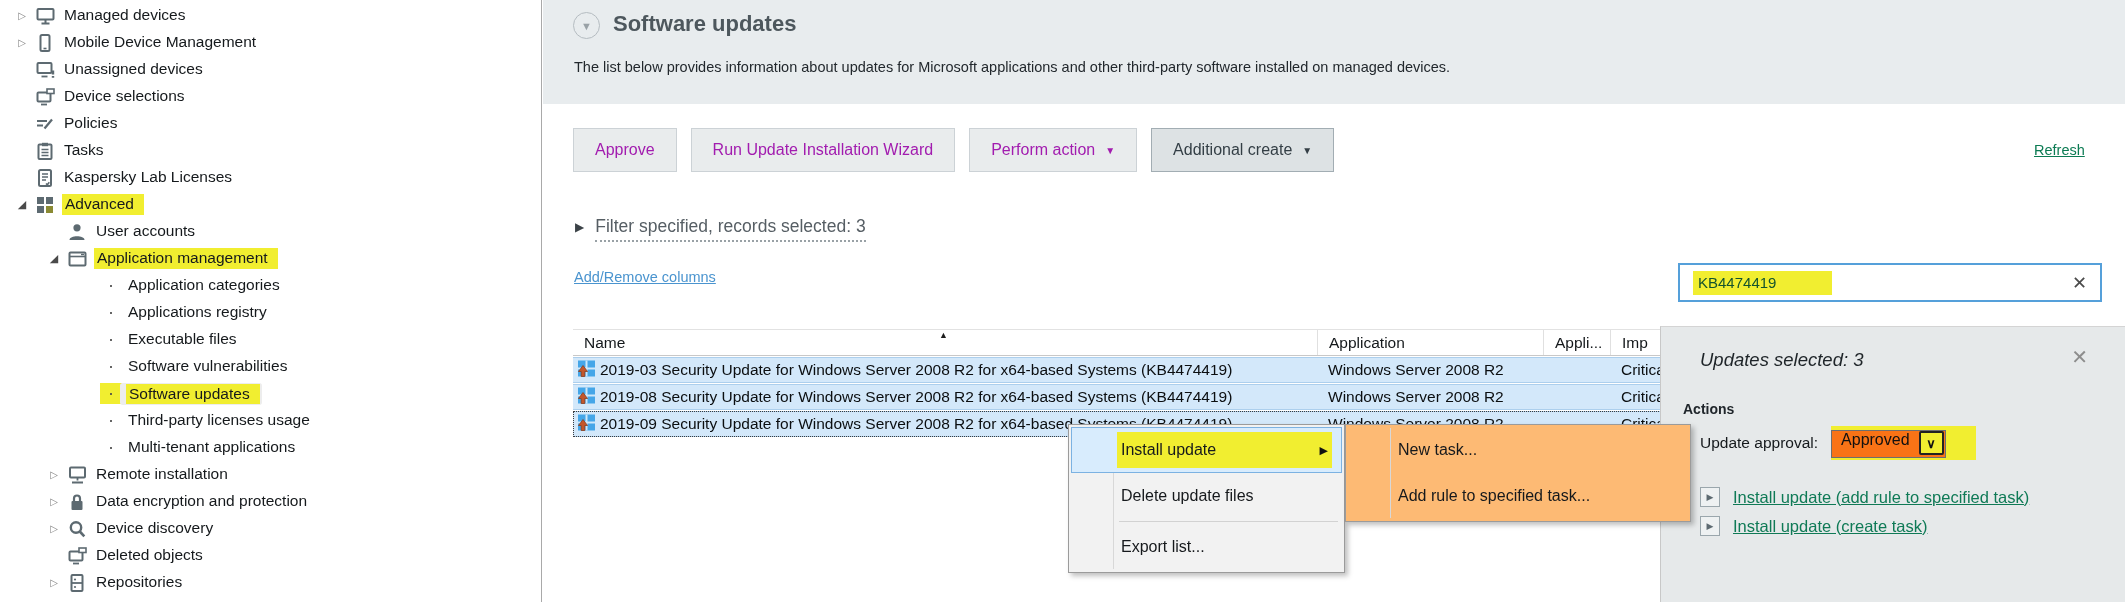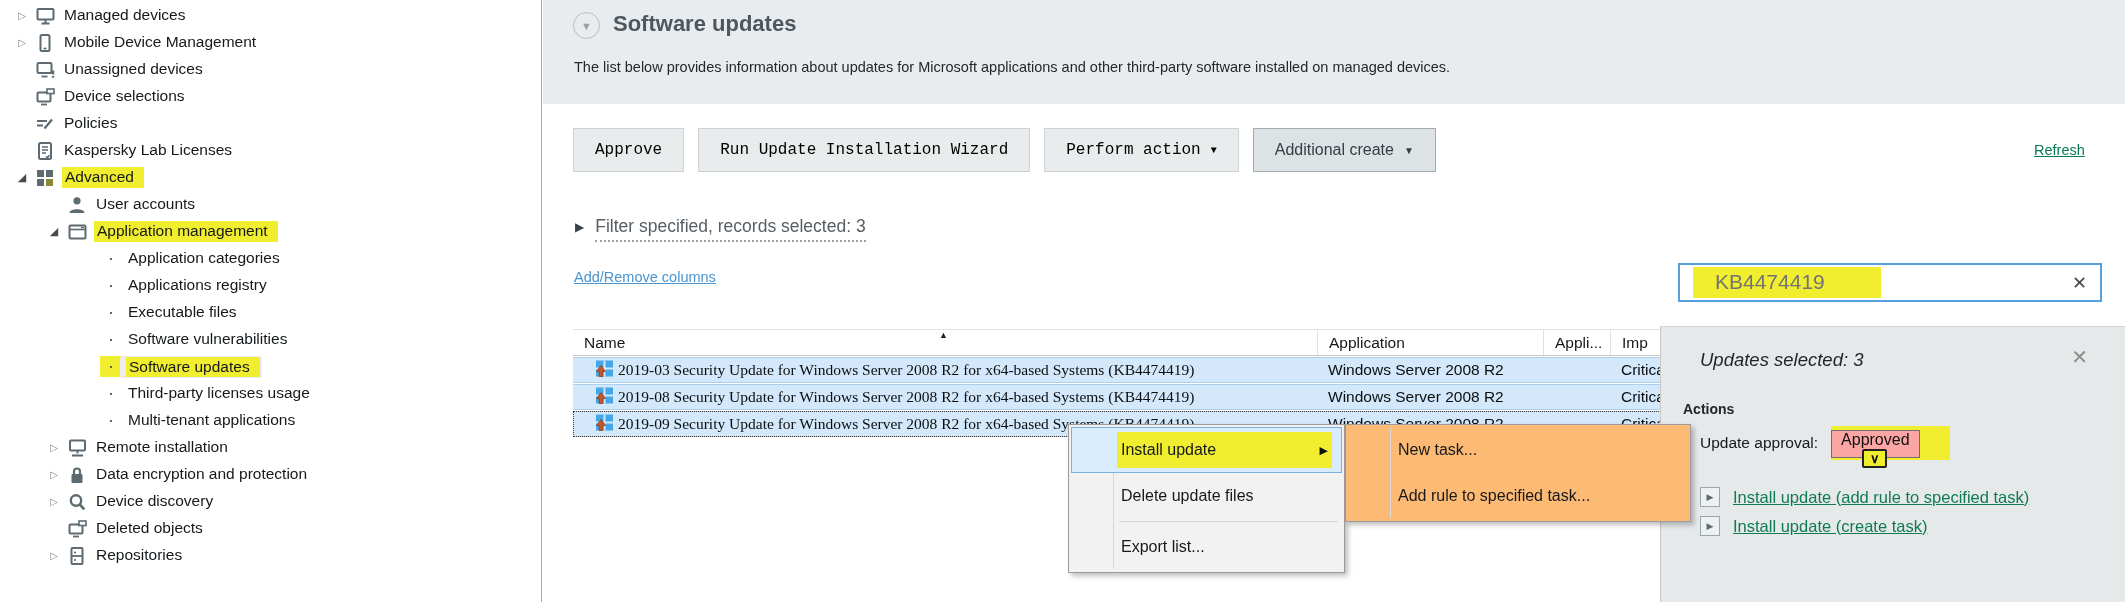--- a/index.html
+++ b/index.html
@@ -25,50 +25,50 @@
   .band { position:absolute; left:543px; top:0; width:1582px; height:104px; background:#e8ecee; z-index:1; }
   .collapse-circle { position:absolute; left:30px; top:12px; width:27px; height:27px; border:1px solid #b5bcc1;
                      border-radius:50%; display:flex; align-items:center; justify-content:center;
                      color:#99a1a6; font-size:11px; background:transparent; }
   .page-title { position:absolute; left:70px; top:11px; font-size:22px; font-weight:bold; color:#4d575d; }
   .page-desc  { position:absolute; left:31px; top:59px; font-size:14.5px; color:#22282d; }
 
   
   .toolbar { position:absolute; left:573px; top:128px; display:flex; gap:14px; z-index:1; }
   .btn { height:44px; display:flex; align-items:center; gap:10px; padding:0 21px; font-size:16px; cursor:default; }
-  .btn.disabled { background:#e9eced; border:1px solid #ccd2d6; color:#000000;font-family:Liberation Mono, monospace; }
+  .btn.disabled { background:#e9eced; border:1px solid #ccd2d6; color:#a21caf; }
   .btn.enabled  { background:#dde2e4; border:1px solid #a2adb3; color:#333e45; }
   .btn .caret { font-size:10px; }
   .refresh-link { position:absolute; left:2034px; top:142px; font-size:14.5px; color:#0c7b53;
                   text-decoration:underline; z-index:1; cursor:pointer; }
 
   
   .filter-row { position:absolute; left:575px; top:216px; display:flex; align-items:flex-start; gap:11px;
                 font-size:17.5px; color:#565e64; z-index:1; }
   .filter-arrow { font-size:12px; color:#3b4247; margin-top:4px; }
   .filter-text { border-bottom:2px dotted #99a1a6; padding-bottom:3px; }
   .addremove-link { position:absolute; left:574px; top:269px; font-size:14.5px; color:#4a94cf;
                     text-decoration:underline; z-index:1; cursor:pointer; }
   .searchbox { position:absolute; left:1678px; top:263px; width:424px; height:39px; background:#fff;
                border:2px solid #55a0da; display:flex; align-items:center; padding:0 13px; z-index:1; }
-  .search-text { background:#f1ee30; color:#737373; font-size:21px; padding:3px 56px 4px 22px; }
+  .search-text { background:#f1ee30; color:#14532d; font-size:15px; padding:3px 56px 4px 5px; }
   .search-clear { margin-left:auto; color:#4b4b4b; font-size:18px; cursor:pointer; line-height:1; }
 
   
   .table { position:absolute; left:573px; top:329px; width:1120px; z-index:1; }
   .thead { height:27px; display:flex; align-items:center; border-top:1px solid #e2e2e2;
            border-bottom:1px solid #c8c8c8; font-size:15.5px; color:#14181b; position:relative; }
   .th { height:100%; display:flex; align-items:center; padding-left:11px; }
   .th + .th { border-left:1px solid #e0e0e0; }
   .w-name{ width:744px; } .w-app{ width:226px; } .w-appli{ width:67px;text-align:right; } .w-imp{ width:83px; }
   .sort-arrow { position:absolute; left:366px; top:0px; font-size:9px; color:#1d1d1d; }
   .row { height:26px; margin-top:1px; display:flex; align-items:center; background:#d3e8fa;
          border-top:1px solid #accfed; border-bottom:1px solid #accfed; font-size:15.5px; color:#0b0e10; }
   .row.focused { outline:1px dotted #3c3c3c; outline-offset:-1px; }
-  .c-name { width:744px; display:flex; align-items:center; padding-left:20px; overflow:hidden; white-space:nowrap;font-family:Liberation Serif, serif; }
+  .c-name { width:744px; display:flex; align-items:center; padding-left:2px; overflow:hidden; white-space:nowrap; }
   .c-name svg { flex:0 0 auto; margin-right:3px; }
   .c-app { width:226px; padding-left:11px; white-space:nowrap; overflow:hidden; }
   .c-appli { width:67px; } .c-imp { width:83px; padding-left:11px; white-space:nowrap; overflow:hidden; }
 
   
   .menu { position:absolute; background:#f2f2f2; border:1px solid #9b9b9b; padding:2px;
           box-shadow:3px 3px 5px rgba(0,0,0,0.25); }
   .menu::before { content:""; position:absolute; left:44px; top:3px; bottom:3px; width:1px; background:#d8d8d8; }
   #context-menu { left:1068px; top:424px; width:277px; z-index:30; }
   #sub-menu { left:1345px; top:424px; width:346px; z-index:40; background:#fdba74; }
@@ -83,21 +83,21 @@
 
   
   .dpanel { position:absolute; left:1660px; top:326px; width:465px; height:276px; background:#e6e9ea;
             border-left:1px solid #c8c8c8; border-top:1px solid #d4d4d4; z-index:20; }
   .dp-title { position:absolute; left:39px; top:22px; font-size:18.5px; color:#1e2428;font-style:italic; }
   .dp-close { position:absolute; right:37px; top:20px; font-size:20px; color:#8d8d8d; cursor:pointer; line-height:1; }
   .dp-section { position:absolute; left:22px; top:74px; font-size:14px; font-weight:bold; color:#20262b; }
   .dp-approval { position:absolute; left:39px; top:100px; height:32px; display:flex; align-items:center;
                  font-size:15.5px; color:#15191c; }
   .halo { background:#f1ee30; padding:4px 30px 2px 0; margin-left:13px; display:inline-flex; }
-  .sel-box { display:inline-flex; align-items:center; border:1px solid #6e6e6e; background:#fca5a5; height:28px; cursor:pointer;flex-direction:column; }
+  .sel-box { display:inline-flex; border:1px solid #6e6e6e; background:#f97316; height:28px; cursor:pointer; }
   .sel-text { padding:0 9px; font-size:16px; color:#101010; }
   .sel-caret { width:25px; height:24px; border:2px solid #222; border-radius:2px; margin-right:1px;
                display:flex; align-items:center; justify-content:center; font-size:13px; font-weight:bold; color:#111;
                background:#f1ee30; }
   .dp-link-row { position:absolute; left:39px; display:flex; align-items:center; gap:13px; }
   .play-btn { width:20px; height:20px; border:1px solid #9aa6ac; background:#eef1f2; display:flex;
               align-items:center; justify-content:center; font-size:9px; color:#5d6a71; cursor:pointer; }
   .dp-link { font-size:16.5px; color:#0f7a56; text-decoration:underline; cursor:pointer; white-space:nowrap; }
 </style>
 </head>
@@ -157,20 +157,31 @@
       <span class="exp none">▷</span>
       <span class="ticon">
           <svg width="18" height="18" viewBox="0 0 18 18">
             <path d="M1 6h10M1 10.5h6" stroke="#5d6a71" stroke-width="2.2"></path>
             <path d="M8.5 13.5L16 4.5" stroke="#5d6a71" stroke-width="2.2"></path>
           </svg>
         </span>
       <span class="tlabel">Policies</span>
     </div>
 
+    <div class="trow lvl0">
+      <span class="exp none">▷</span>
+      <span class="ticon">
+          <svg width="18" height="18" viewBox="0 0 18 18">
+            <rect x="2.5" y="2.5" width="13" height="14.5" rx="1" fill="none" stroke="#5d6a71" stroke-width="2"></rect>
+            <rect x="6" y="0.8" width="6" height="3.4" fill="#5d6a71"></rect>
+            <path d="M5.5 7.5h7M5.5 10.5h7M5.5 13.5h7" stroke="#5d6a71" stroke-width="1.5"></path>
+          </svg>
+        </span>
+      <span class="tlabel">Tasks</span>
+    </div>
 
     <div class="trow lvl0">
       <span class="exp none">▷</span>
       <span class="ticon">
           <svg width="18" height="18" viewBox="0 0 18 18">
             <rect x="3" y="1" width="12" height="16" rx="1.5" fill="none" stroke="#5d6a71" stroke-width="2"></rect>
             <path d="M6 5h6M6 8h6M6 11h4" stroke="#5d6a71" stroke-width="1.5"></path>
             <path d="M10 14.5l1.3 1.3 2-2.6" stroke="#5d6a71" stroke-width="1.6" fill="none"></path>
           </svg>
         </span>

